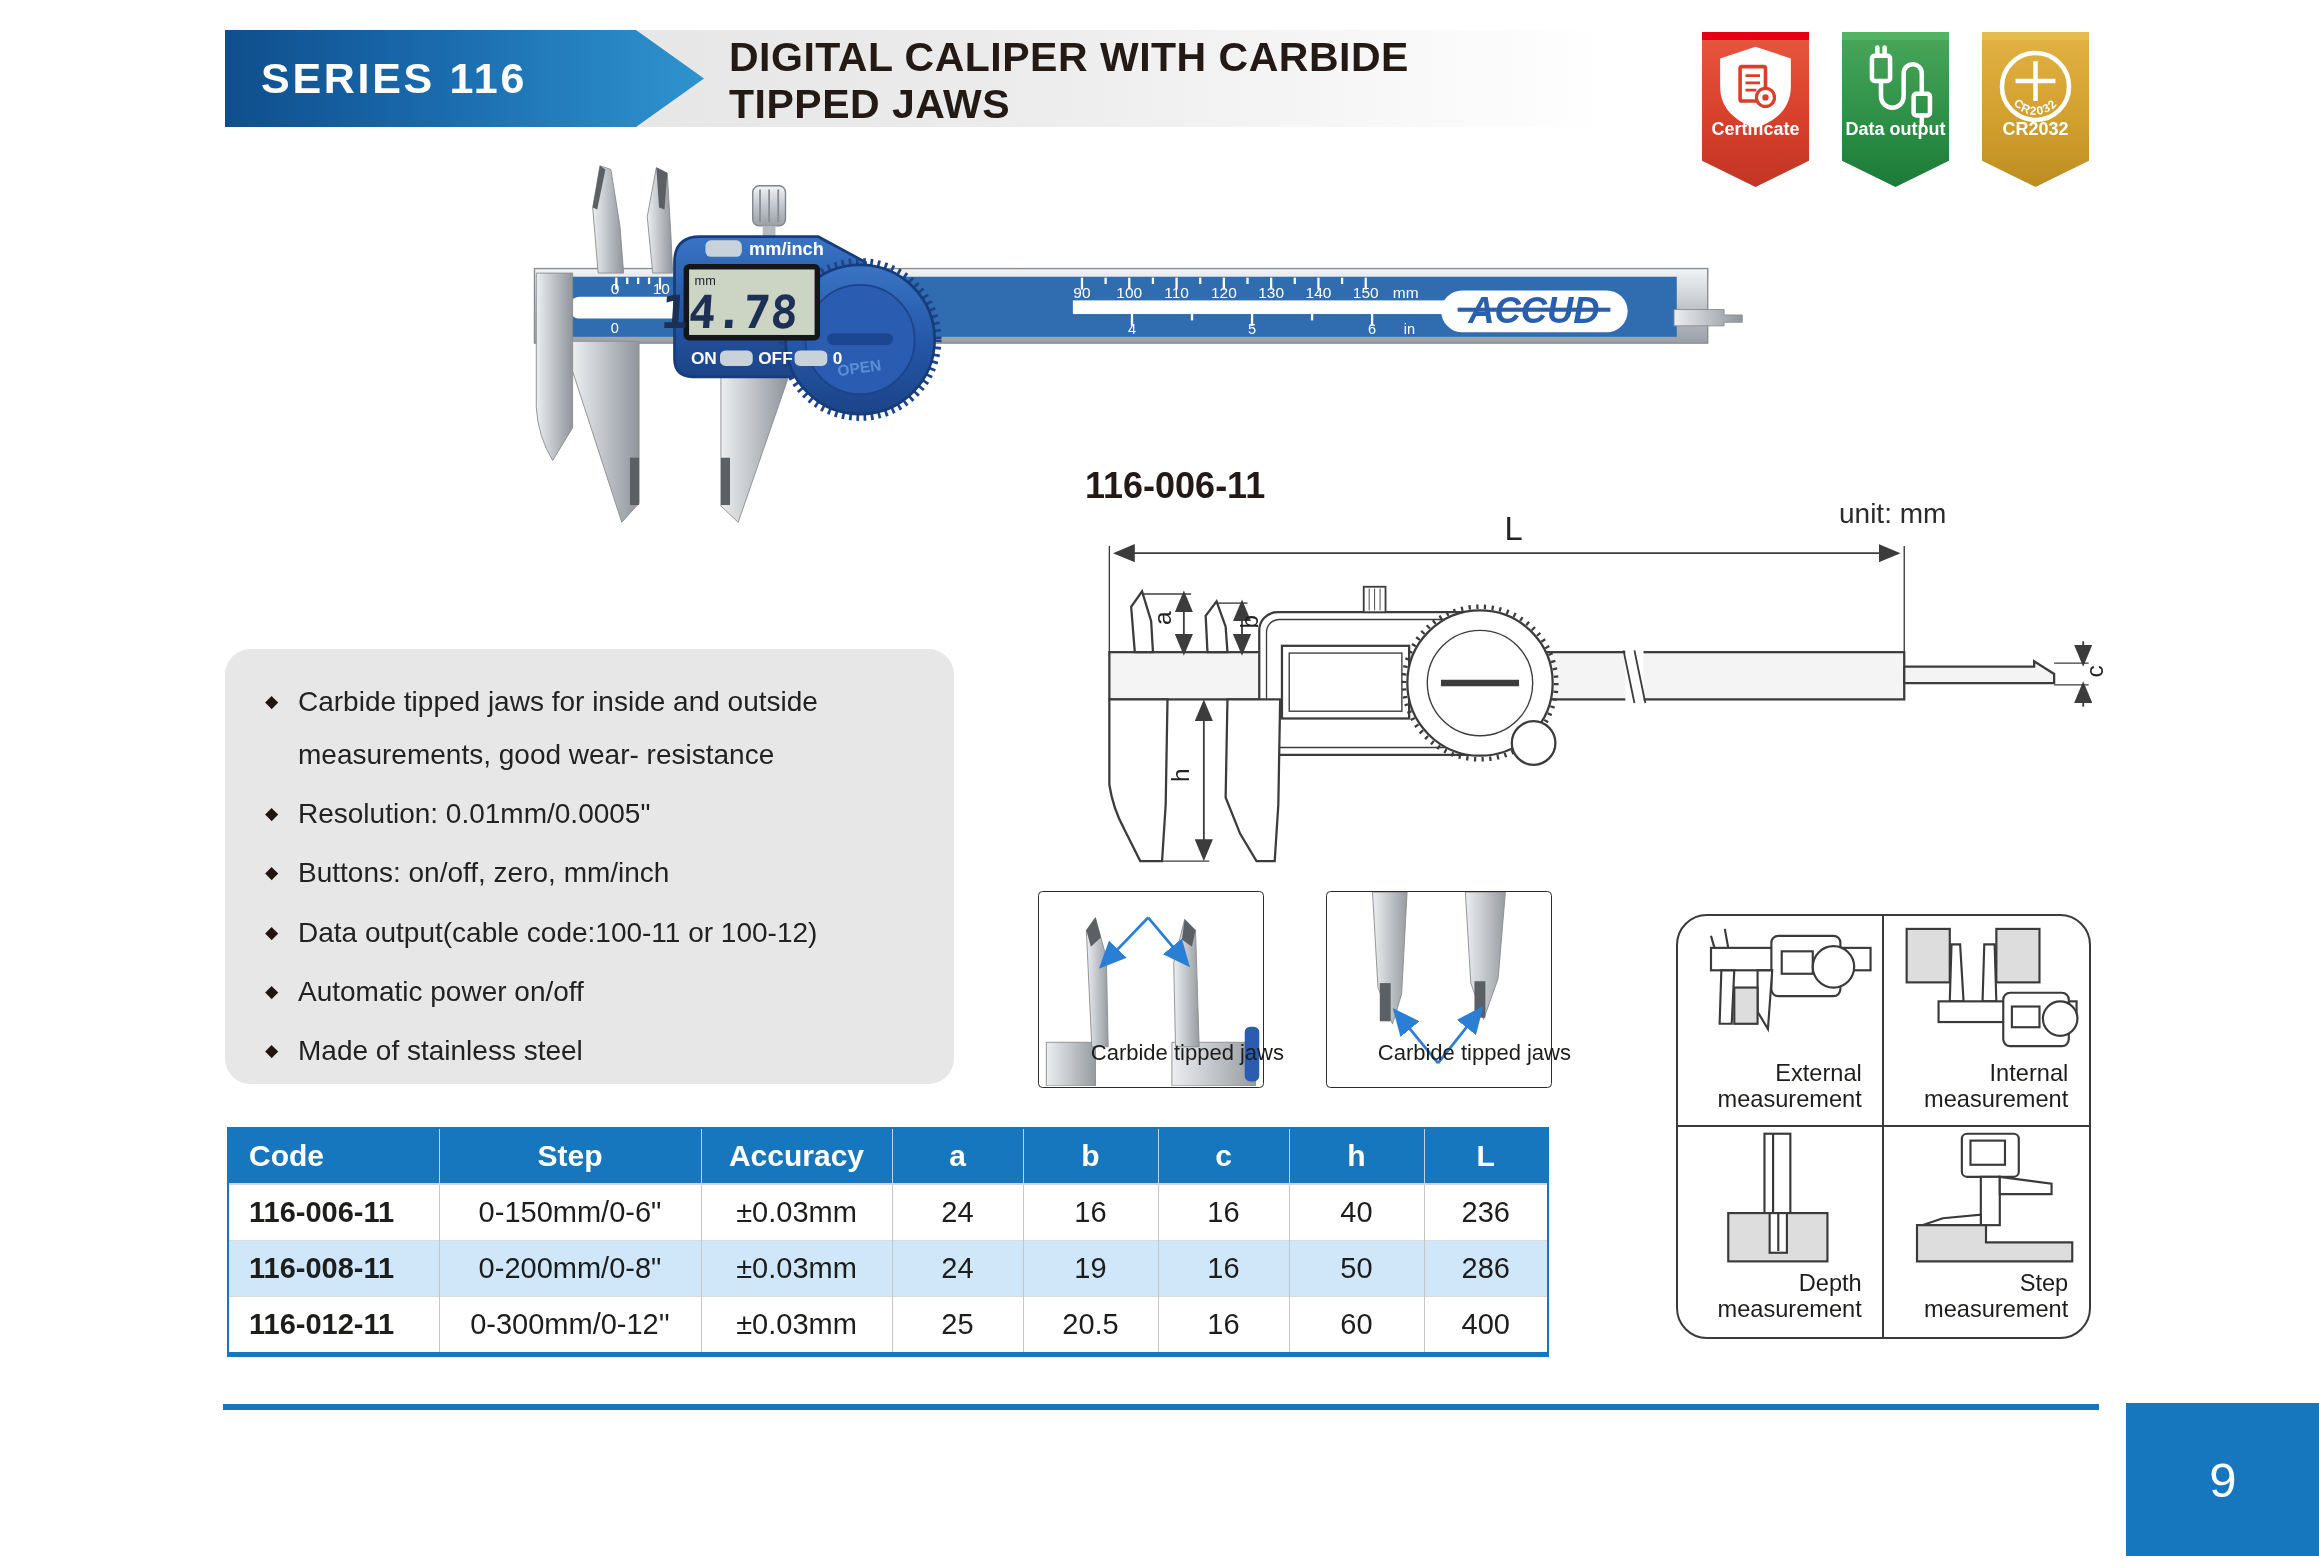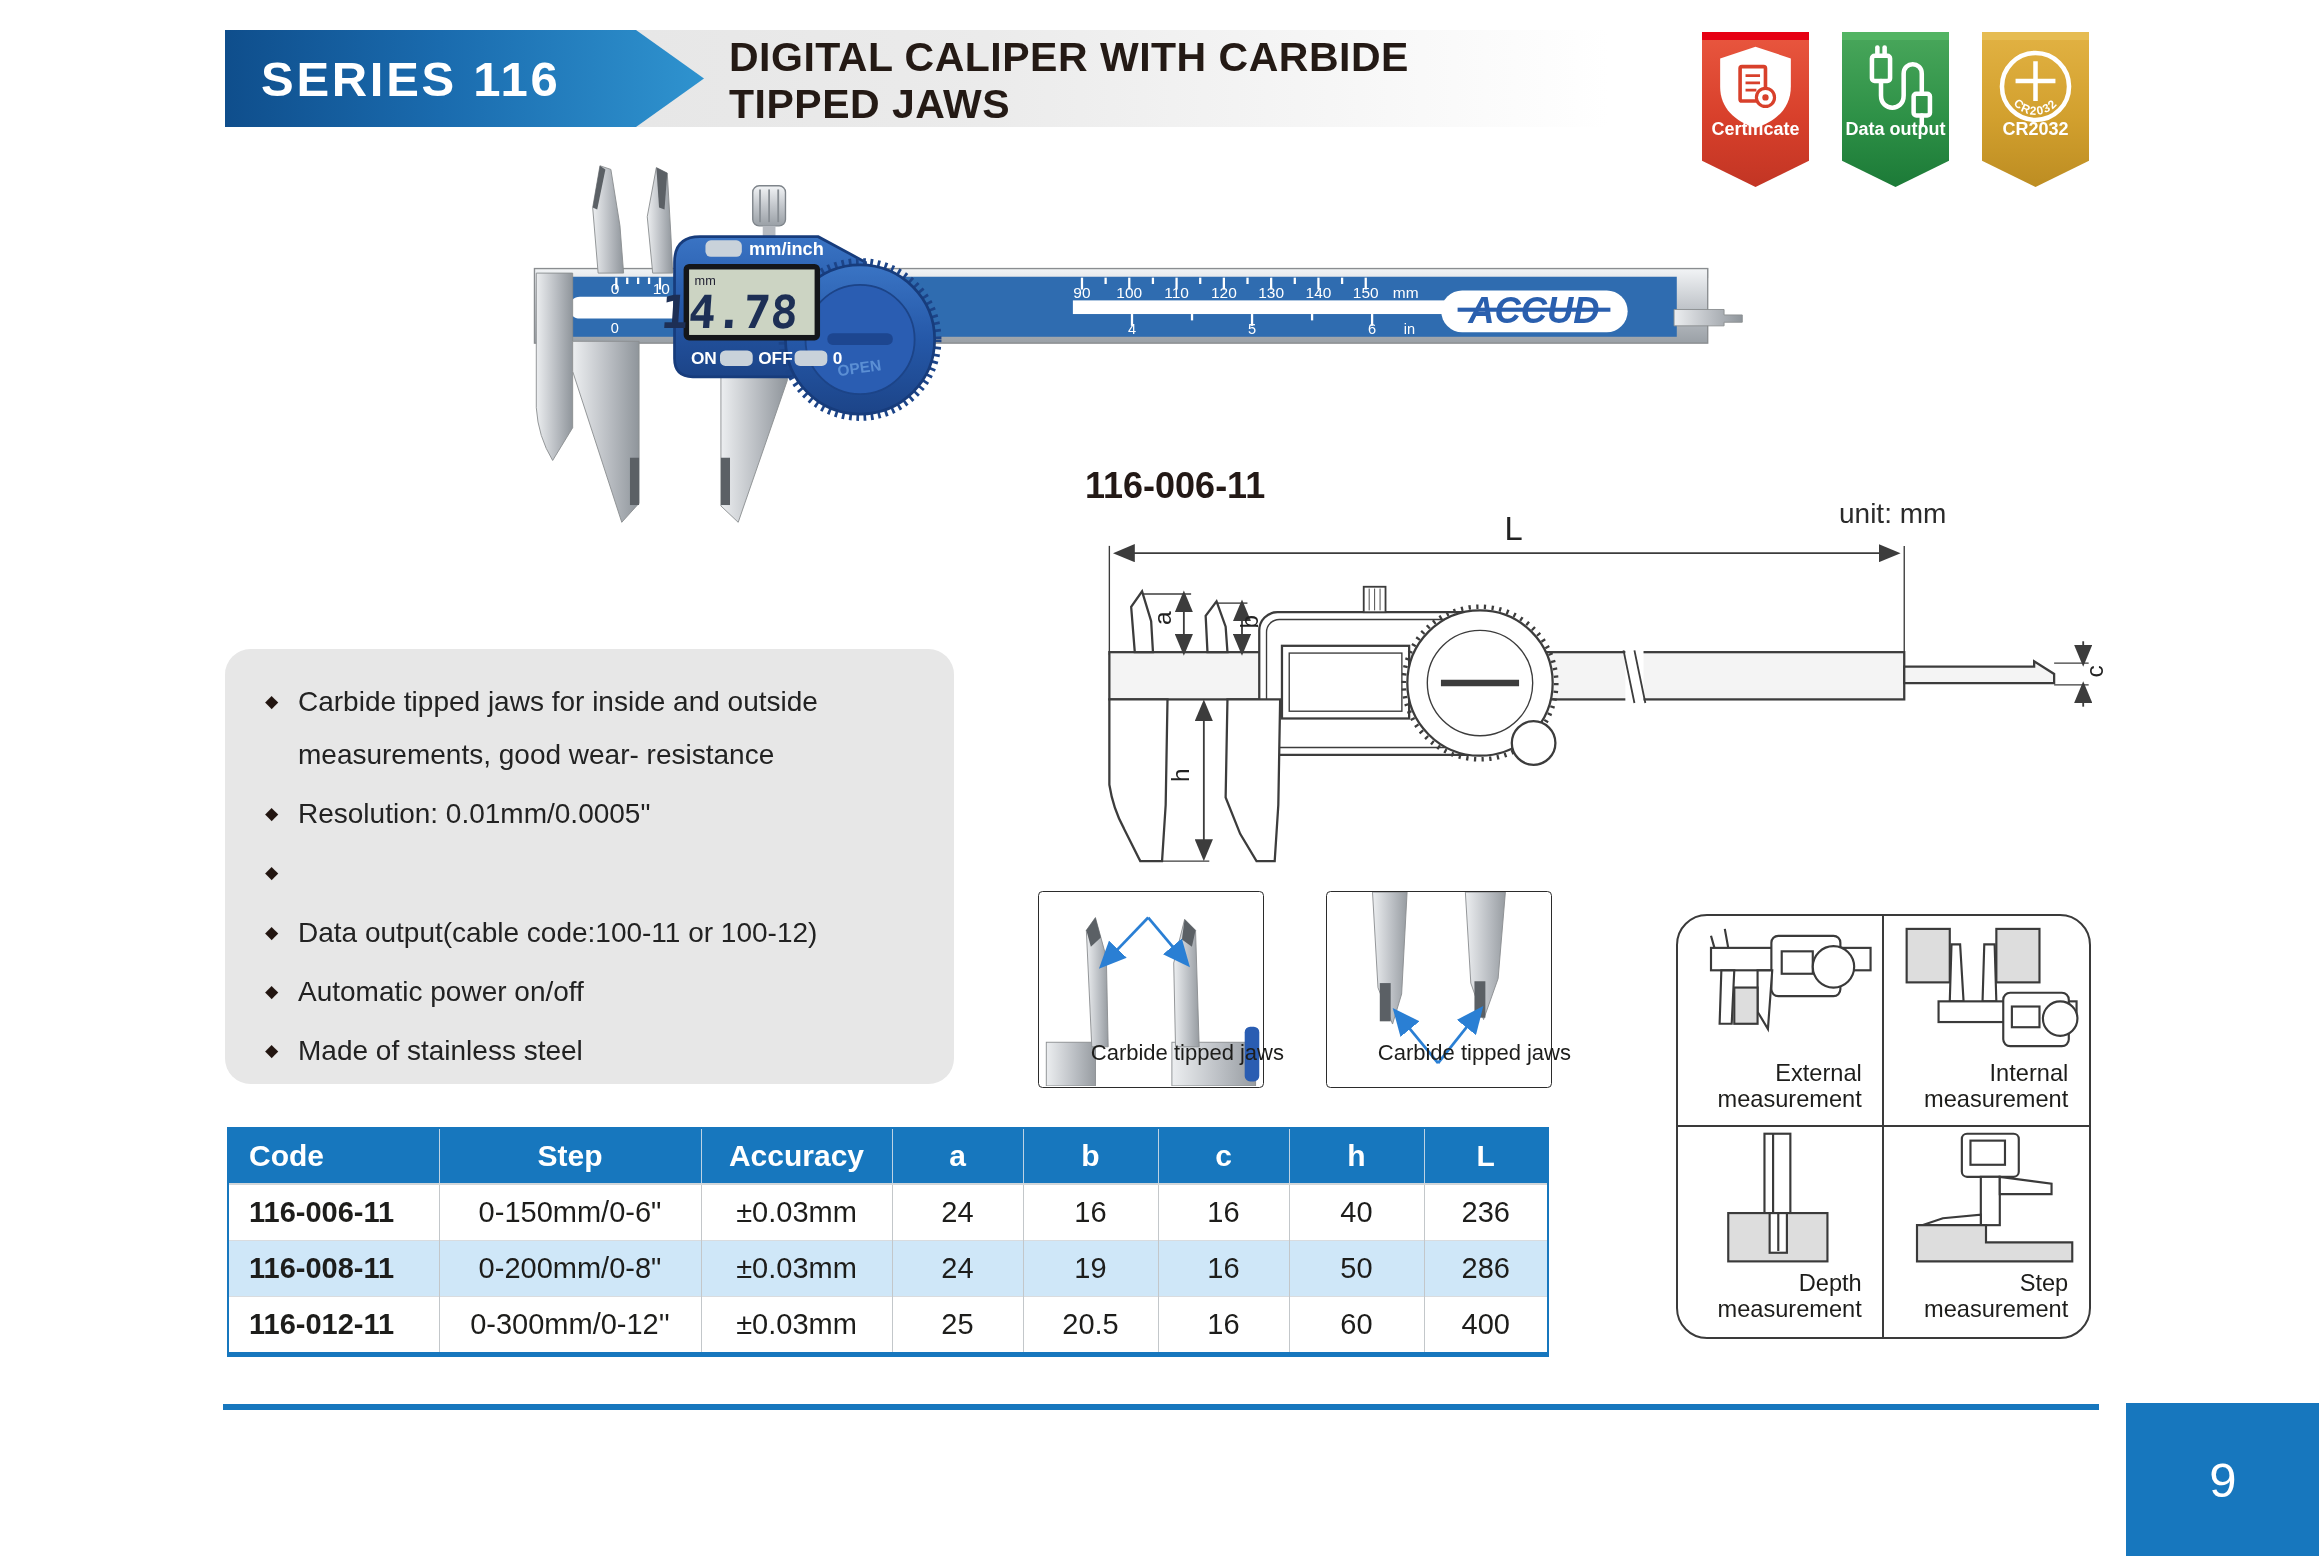--- a/index.html
+++ b/index.html
@@ -7,21 +7,21 @@
         font-family:"Liberation Sans",sans-serif;color:#1d1d1b;}
   .abs{position:absolute;}
 
   
   .head-band{left:225px;top:30px;width:1384px;height:97px;
              background:linear-gradient(90deg,#e2e2e2 0%,#ebebeb 55%,#ffffff 100%);}
   .series-banner{left:225px;top:30px;width:479px;height:97px;
              background:linear-gradient(90deg,#0f4e8c 0%,#1a6bae 45%,#2f93cf 100%);
              clip-path:polygon(0 0,411px 0,100% 50%,411px 100%,0 100%);
              display:flex;align-items:center;}
-  .series-banner span{color:#fff;font-size:49px;font-weight:bold;letter-spacing:2.7px;padding-left:36px;}
+  .series-banner span{color:#fff;font-size:43px;font-weight:bold;letter-spacing:2.7px;padding-left:36px;}
   .doc-title{left:729px;top:34px;width:873px;font-size:41px;line-height:47px;font-weight:bold;
              letter-spacing:0.5px;color:#241a15;}
 
   
   .badge{top:32px;width:107px;height:155px;clip-path:polygon(0 0,100% 0,100% 83%,50% 100%,0 83%);}
   .badge .strip{position:absolute;left:0;top:0;width:100%;height:8.2px;}
   .badge .bicon{position:absolute;left:0;top:11px;width:107px;height:87px;}
   .badge .blabel{position:absolute;left:0;top:87px;width:100%;text-align:center;
                  color:#fff;font-size:18px;font-weight:bold;}
   .badge-red{left:1702px;background:linear-gradient(180deg,#e9573f 0%,#d8402b 55%,#c23524 100%);}
@@ -331,20 +331,21 @@
         <span>Carbide tipped jaws for inside and outside</span><br>
         <span>measurements, good wear- resistance</span>
       </span>
     </div>
     <div class="feat-item">
       <span class="feat-bullet">◆</span>
       <span class="feat-text">Resolution: 0.01mm/0.0005"</span>
     </div>
     <div class="feat-item">
       <span class="feat-bullet">◆</span>
+      <span class="feat-text">Buttons: on/off, zero, mm/inch</span>
     </div>
     <div class="feat-item">
       <span class="feat-bullet">◆</span>
       <span class="feat-text">Data output(cable code:100-11 or 100-12)</span>
     </div>
     <div class="feat-item">
       <span class="feat-bullet">◆</span>
       <span class="feat-text">Automatic power on/off</span>
     </div>
     <div class="feat-item">

